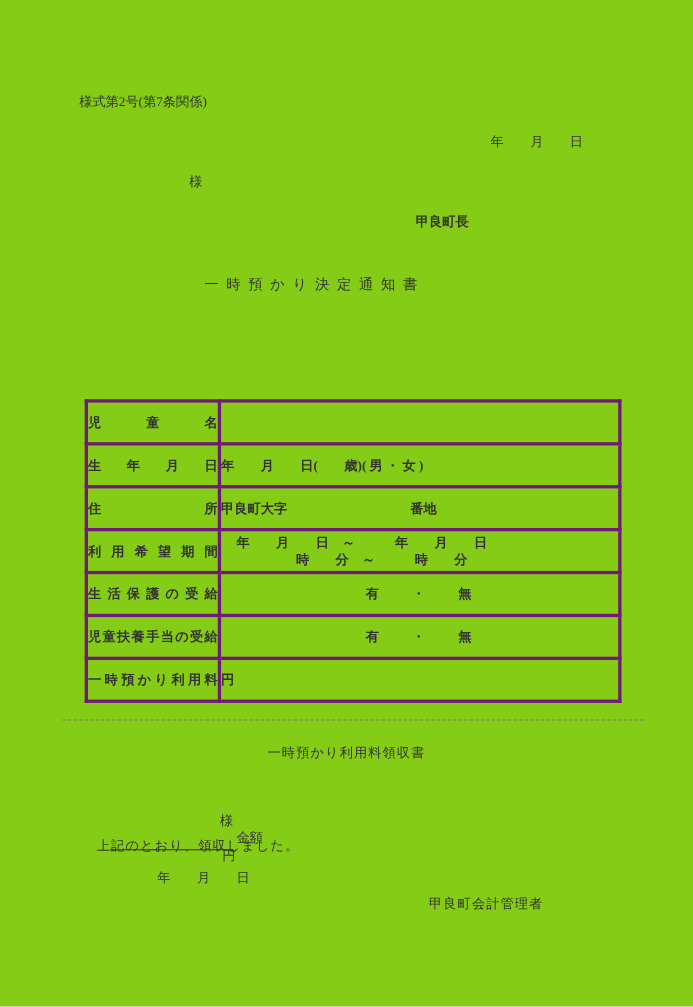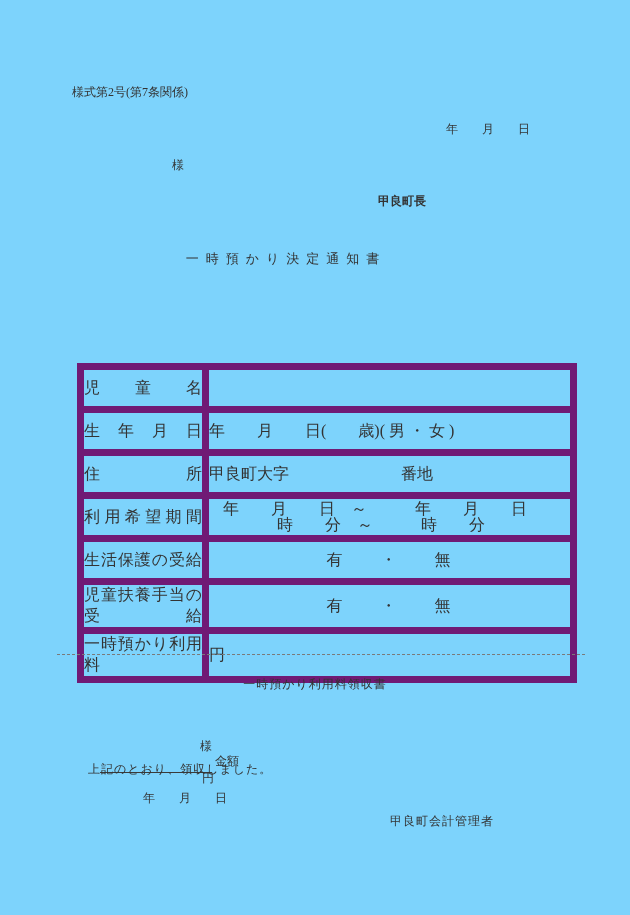--- a/index.html
+++ b/index.html
@@ -1,20 +1,20 @@
 <!DOCTYPE html>
 <html><head>
 <meta charset="utf-8">
 <style>
   html,body{margin:0;padding:0;background:#e8e8e8;}
   .page{
     position:relative;
     width:630px;height:915px;
     margin:0 auto;
-    background:#7dd3fc;
+    background:#84cc16;
     font-family:"Liberation Serif","DejaVu Serif",serif;
     color:#333333;
     font-size:12px;
     overflow:hidden;
   }
   .abs{position:absolute;white-space:pre;}
 
   
   .form-number{top:84px;left:72px;}
   .header-date{top:121px;right:100px;}
@@ -40,25 +40,26 @@
 
   
   table.main{
     position:absolute;
     top:363px;left:77px;
     border-collapse:collapse;
     table-layout:fixed;
     width:481px;
   }
   table.main td{
-    border:7px solid #701a75;
+    border:3px solid #701a75;
     height:36px;
     padding:0;
     vertical-align:middle;
-    font-size:16px;
+    font-size:12px;
+    font-weight:bold;
   }
   td.lc{
     width:118px;
     padding:0 6px;
     text-align:justify;
     text-align-last:justify;
     -moz-text-align-last:justify;
   }
   td.vc{width:361px;}
   .vc0{padding-left:4px;}

